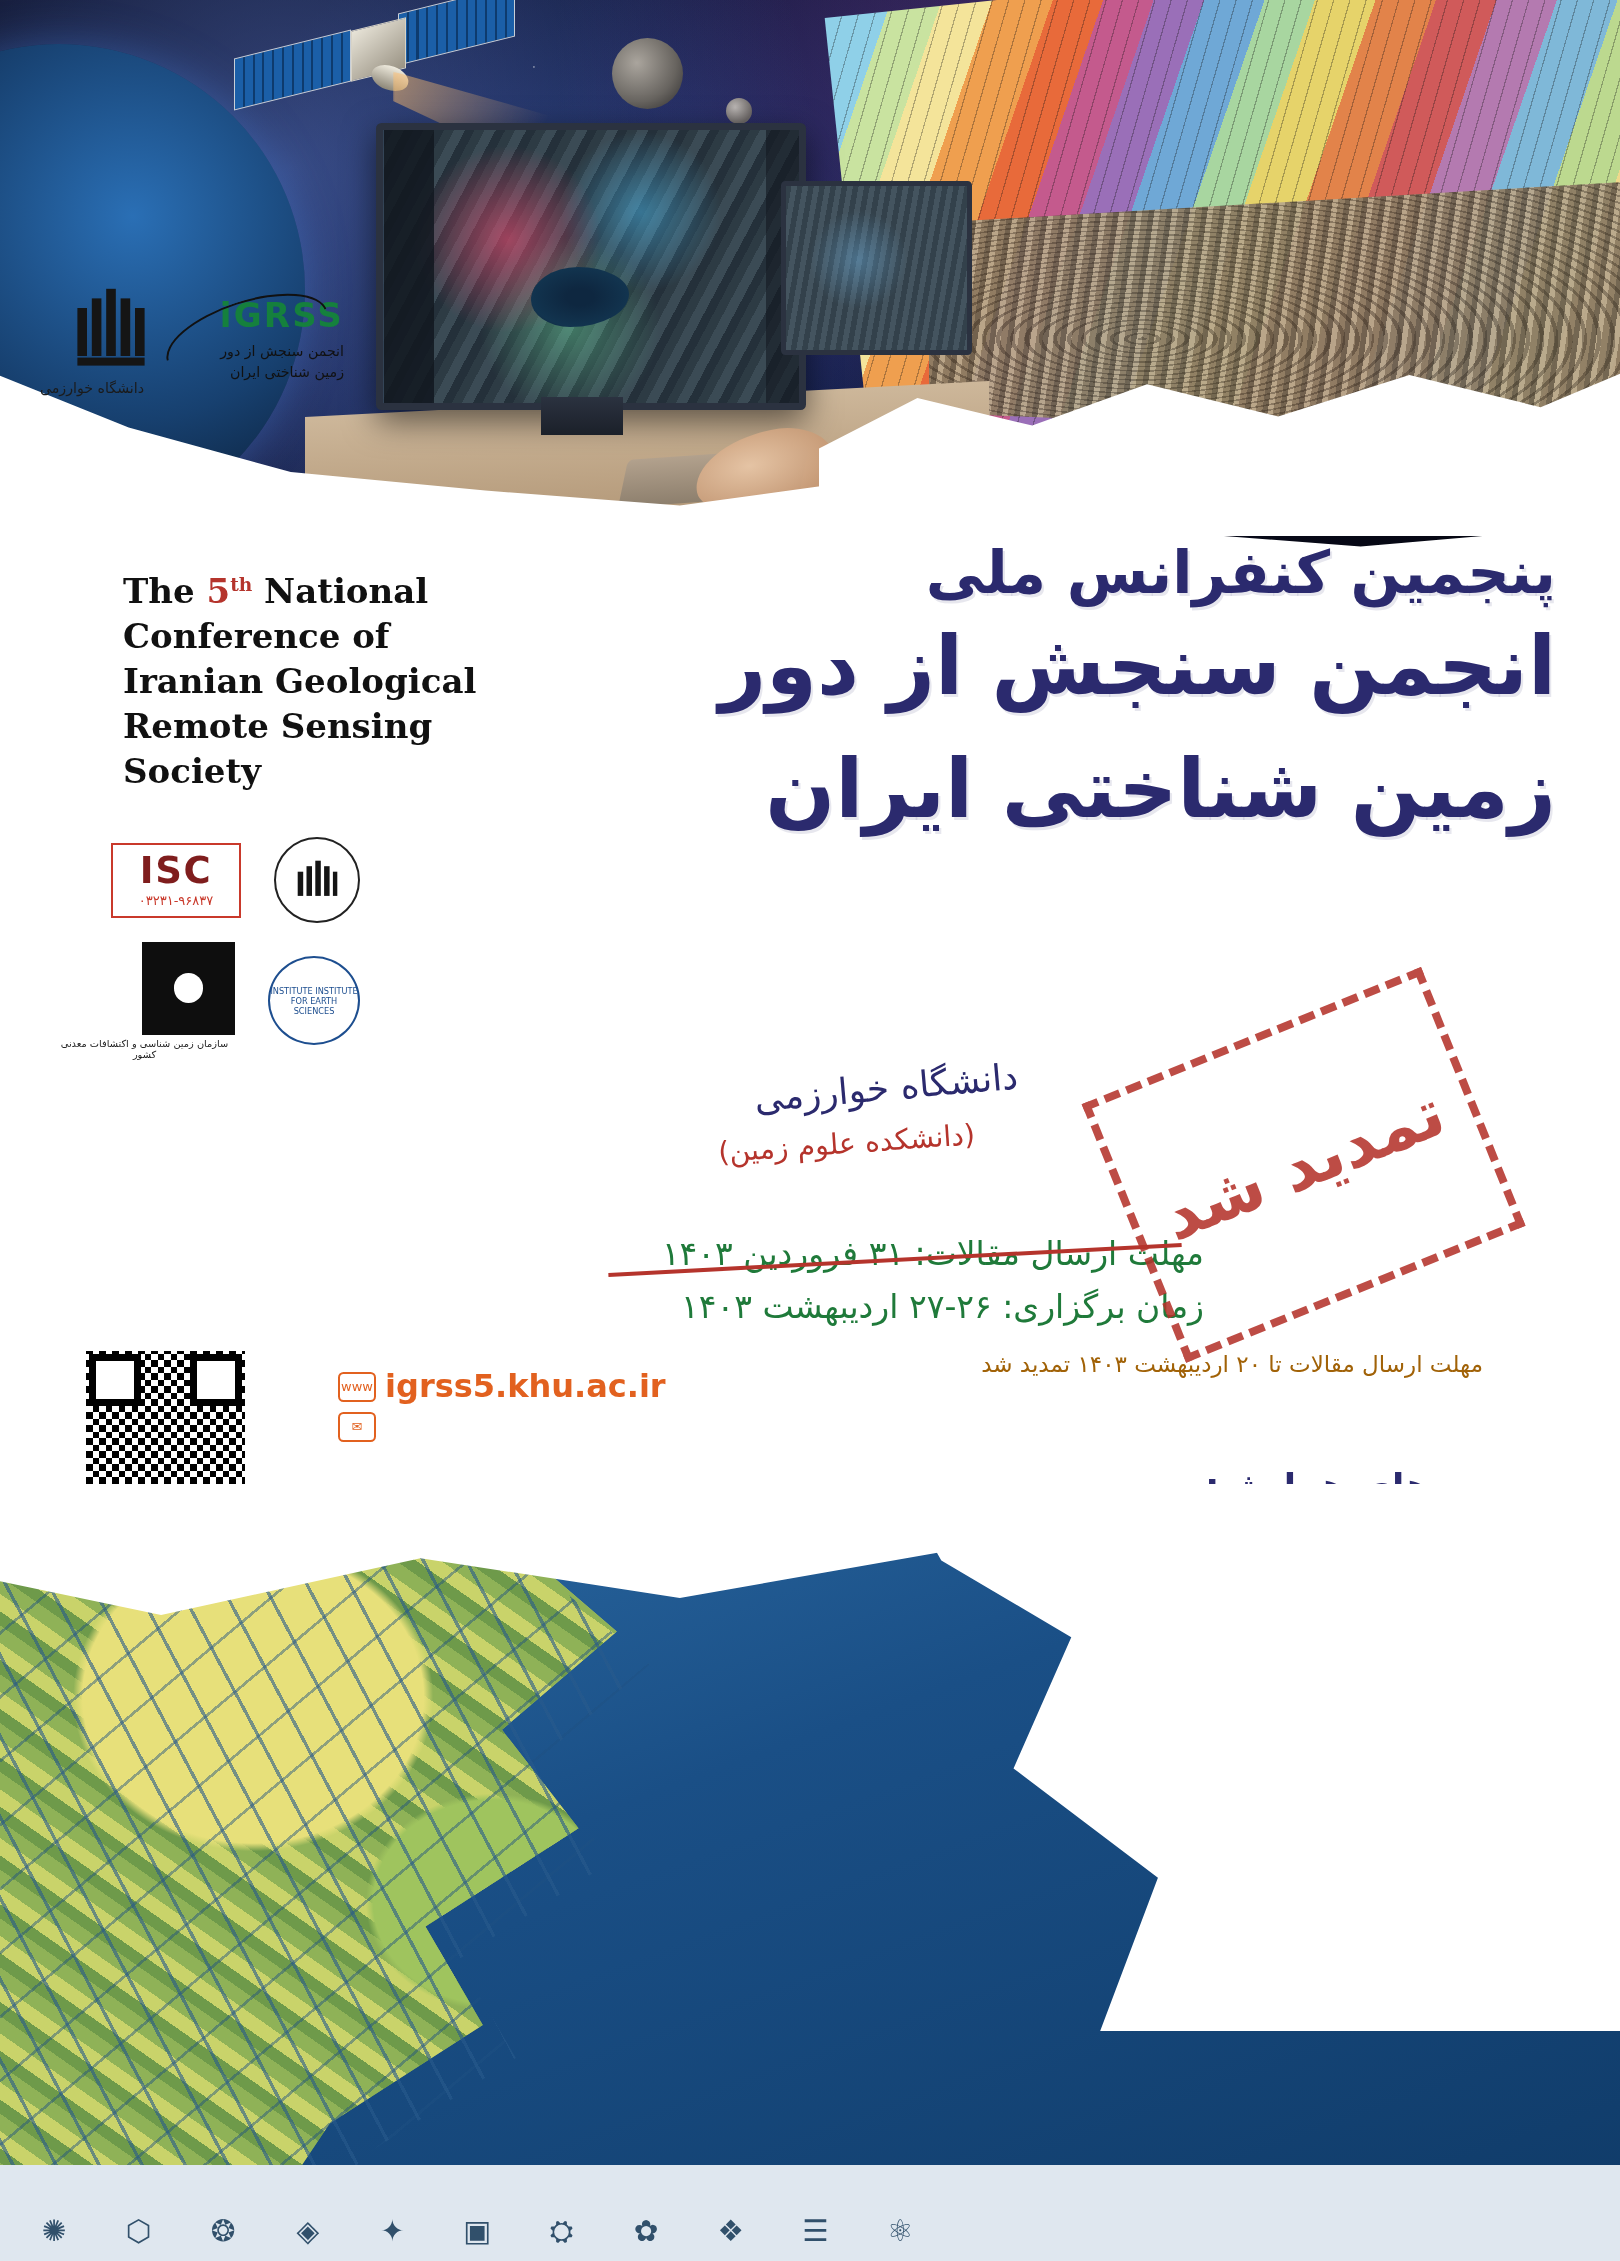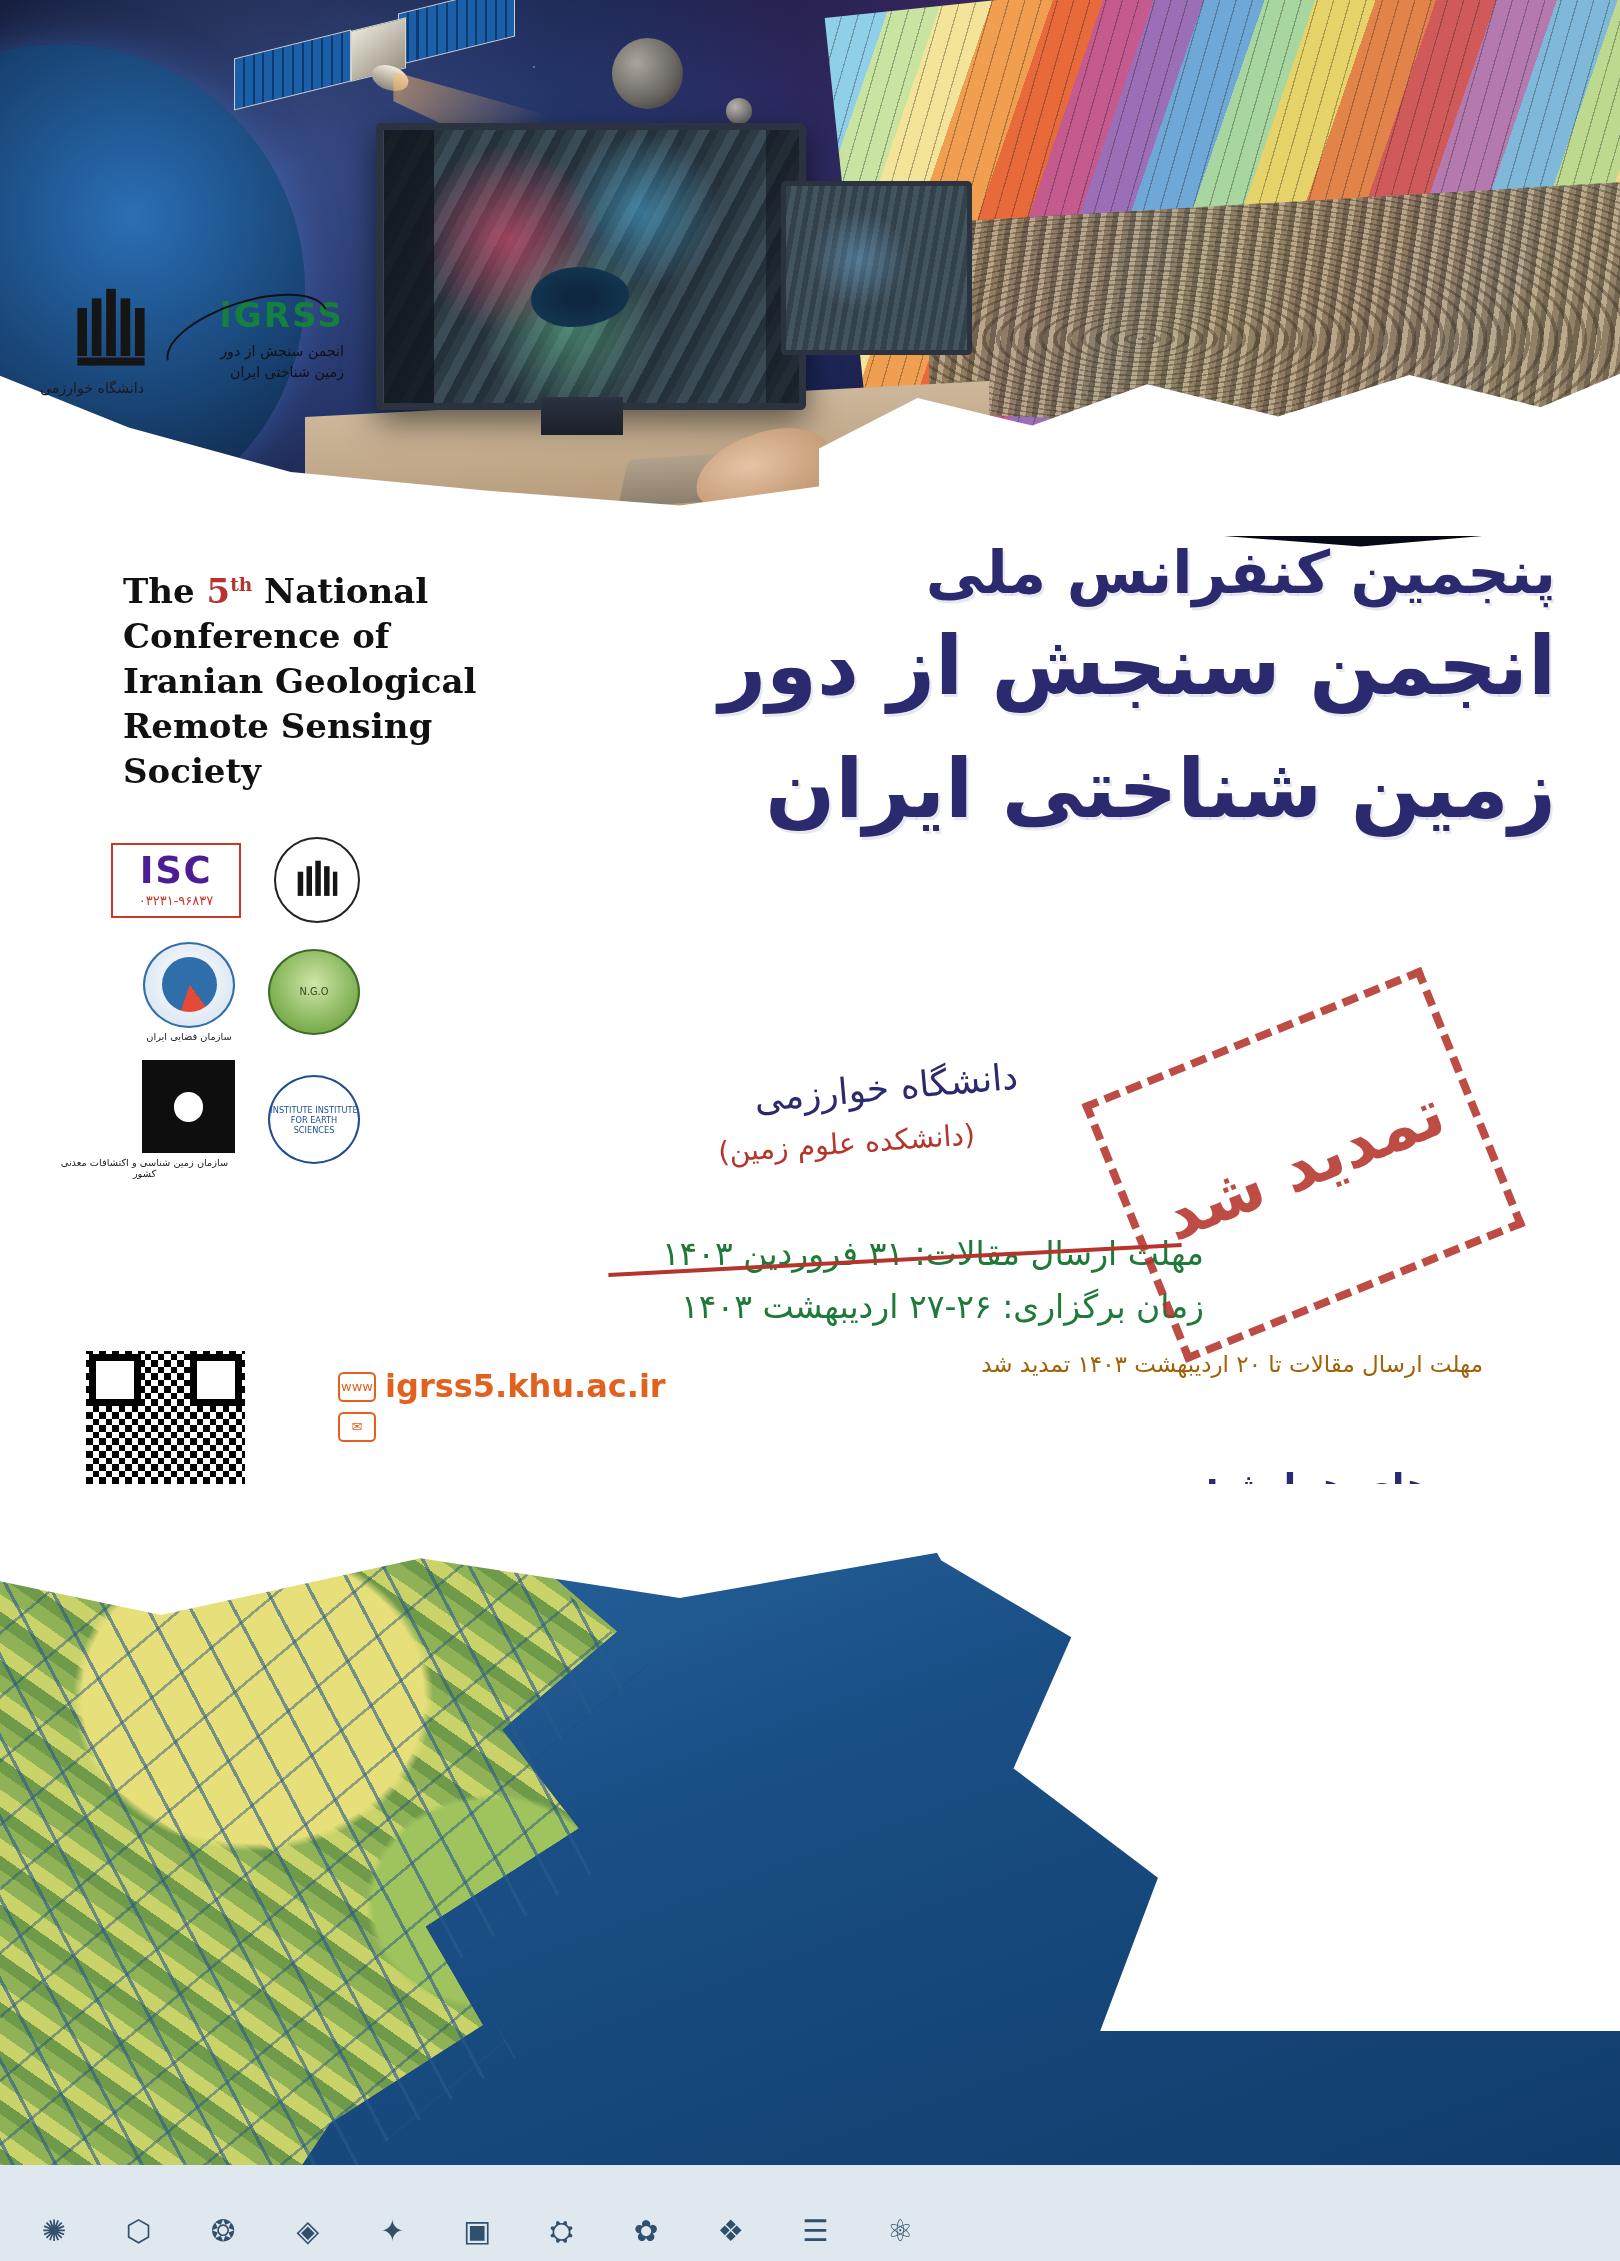--- a/index.html
+++ b/index.html
@@ -299,21 +299,21 @@
     border: 2.7px solid #222;
     color: #222;
   }
   .isc-logo {
     width: 126px; height: 71px;
     background: #ffffff;
     border: 2.2px solid #c9392b;
     display: flex; flex-direction: column; align-items: center; justify-content: center;
   }
   .isc-text {
-    font-size: 37px; font-weight: bold; color: #4c1d95;
+    font-size: 37px; font-weight: bold; color: #7f1d1d;
     letter-spacing: 1.6px; line-height: 1;
   }
   .isc-code {
     font-size: 13px; color: #c9392b; margin-top: 3.3px; direction: ltr;
   }
   .ngo-logo {
     width: 88px; height: 82px;
     border-radius: 50%;
     background: radial-gradient(circle at 50% 40%, #cfe6a8, #7cae4f 70%);
     border: 2.2px solid #3d6b2a;
@@ -670,33 +670,20 @@
         </svg>
       </div>
       <div>
         <div class="isc-logo">
           <div class="isc-text">ISC</div>
           <div class="isc-code">۰۳۲۳۱-۹۶۸۳۷</div>
         </div>
       </div>
     </div>
 
-    <div class="logo-row">
-      <div>
-        <div class="ngo-logo">
-          <span>N.G.O</span>
-        </div>
-      </div>
-      <div>
-        <div class="isa-logo">
-          <div class="isa-inner"></div>
-        </div>
-        <div class="logo-caption">سازمان فضایی ایران</div>
-      </div>
-    </div>
 
     <div class="logo-row">
       <div>
         <div class="gsi-logo">
           <span>INSTITUTE INSTITUTE FOR EARTH SCIENCES</span>
         </div>
       </div>
       <div>
         <div class="black-logo">
           <div class="dot"></div>

